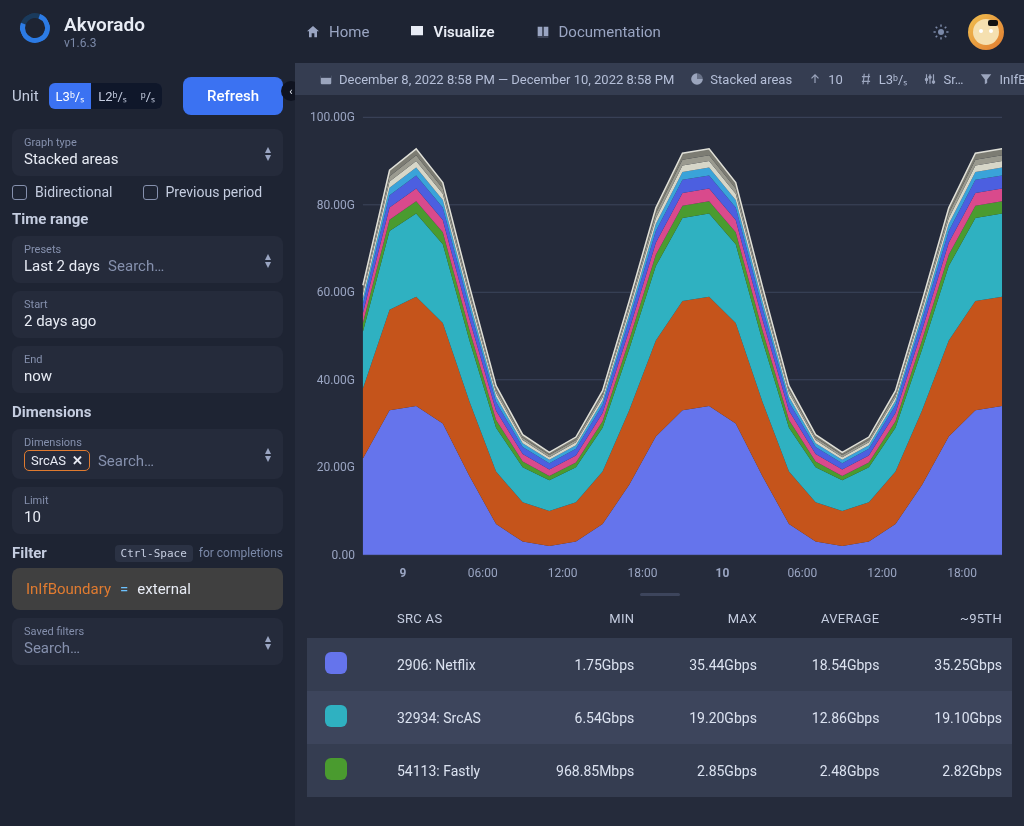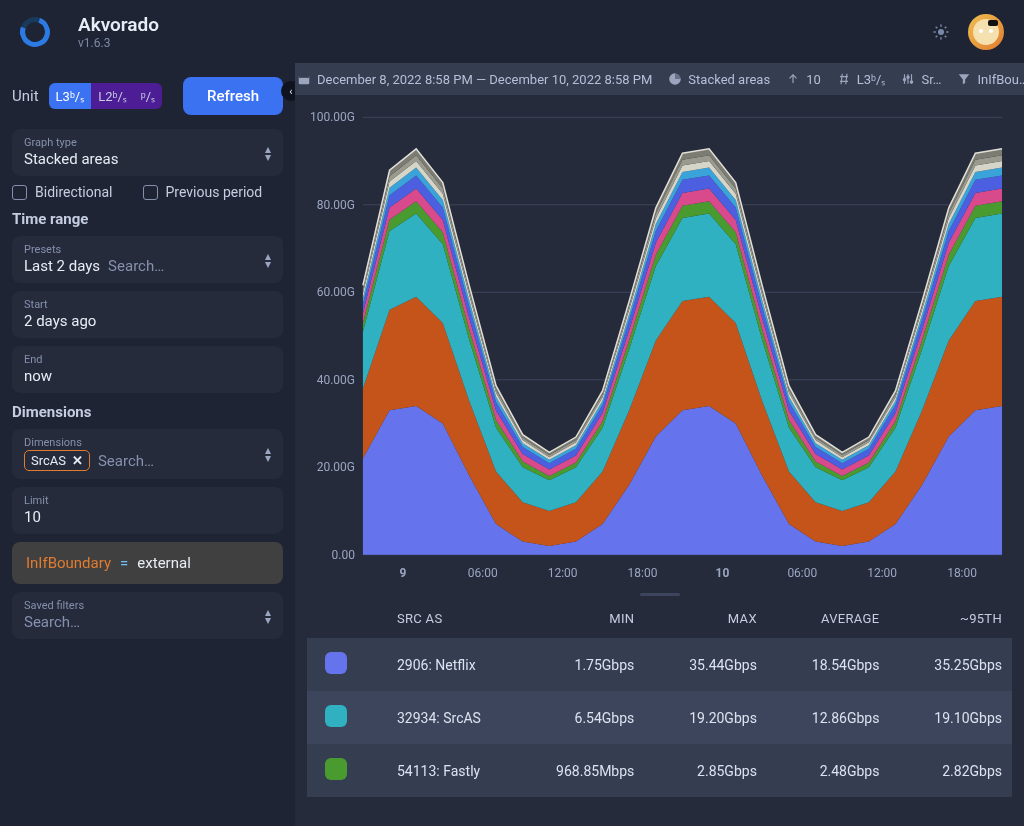--- a/index.html
+++ b/index.html
@@ -1,39 +1,39 @@
 <!DOCTYPE html>
 <html><head>
 <meta charset="utf-8">
 <style>
 * { box-sizing: border-box; margin: 0; padding: 0; font-family: -apple-system, BlinkMacSystemFont, "Segoe UI", Roboto, sans-serif; }
 body { background: #1e2433; color: #c5cde0; width: 1024px; height: 826px; overflow: hidden; display: flex; flex-direction: column; }
 .topbar { height: 63px; background: #1e2433; display: flex; align-items: center; padding: 0 20px; }
-.brand { display: flex; align-items: center; gap: 28px; }
+.brand { display: flex; align-items: flex-start; gap: 14px; }
 .logo-ring { width: 30px; height: 30px; border-radius: 50%; border: 5px solid #2c7be5; border-top-color: #1a3a5c; transform: rotate(-25deg); }
 .brand-text { display: flex; flex-direction: column; }
 .brand-title { font-size: 19px; font-weight: 600; color: #e8ecf5; }
 .brand-ver { font-size: 12px; color: #7b89a8; }
 .nav { display: flex; gap: 40px; margin-left: 160px; }
 .nav-item { display: flex; align-items: center; gap: 8px; color: #9aa5c2; font-size: 15px; cursor: pointer; }
 .nav-item.active { color: #e8ecf5; font-weight: 600; }
 .nav-icon { width: 16px; height: 16px; }
 .topbar-right { margin-left: auto; display: flex; align-items: center; gap: 18px; }
 .theme-icon { width: 18px; height: 18px; color: #7b89a8; cursor: pointer; }
 .avatar { width: 36px; height: 36px; border-radius: 50%; background: linear-gradient(135deg,#f0c050,#e07b30); display:flex;align-items:center;justify-content:center; position:relative; overflow:hidden; }
 .avatar::after{content:"";position:absolute;top:6px;right:6px;width:10px;height:6px;background:#111;border-radius:2px;}
 .avatar-face{width:26px;height:26px;background:#f5e0b0;border-radius:50%;position:relative;}
 .avatar-face::before{content:"";position:absolute;left:6px;top:10px;width:4px;height:4px;background:#fff;border-radius:50%;box-shadow:10px 0 0 #fff;}
 .main { display: flex; flex: 1; min-height: 0; }
 .sidebar { width: 295px; background: #1e2433; padding: 14px 12px; overflow-y: auto; position:relative;}
 .collapse-handle { position: absolute; right: -6px; top: 18px; width: 20px; height: 20px; background: #0f1320; border-radius: 50%; display:flex;align-items:center;justify-content:center;color:#e8ecf5;font-size:11px;cursor:pointer; z-index:5;}
 .row1 { display: flex; align-items: center; gap: 10px; margin-bottom: 14px; }
 .unit-label { font-size: 15px; color: #c5cde0; }
 .seg { display: flex; background: #2b3244; border-radius: 6px; overflow: hidden; }
-.seg-btn { padding: 4px 7px; font-size: 13px; cursor: pointer; color: #c5cde0; background: #4c1d95; }
+.seg-btn { padding: 4px 7px; font-size: 13px; cursor: pointer; color: #c5cde0; background: #0f172a; }
 .seg-btn.active { background: #3b72f2; color: #fff; }
 .refresh-btn { margin-left: auto; background: #3b72f2; color: #fff; border: none; border-radius: 8px; padding: 10px 24px; font-size: 15px; font-weight: 500; cursor: pointer; }
 .field { background: #252b3b; border-radius: 8px; padding: 7px 12px 8px; margin-bottom: 8px; position: relative; }
 .field-label { font-size: 11px; color: #8590ad; }
 .field-value { font-size: 15px; color: #e8ecf5; margin-top: 1px; }
 .field-chevron { position: absolute; right: 12px; top: 50%; transform: translateY(-50%); color: #9aa5c2; font-size: 12px; line-height: 8px;}
 .section-title { font-size: 15px; font-weight: 700; color: #c5cde0; margin: 10px 0 8px; }
 .row-checks { display: flex; gap: 30px; margin: 8px 0 4px; align-items: flex-start; }
 .chk { display: flex; align-items: center; gap: 8px; color: #c5cde0; font-size: 14px; }
 .chkbox { width: 15px; height: 15px; border: 1.5px solid #8590ad; border-radius: 3px; display:inline-block;}
@@ -42,21 +42,21 @@
 .srch-txt { color: #8590ad; font-size: 15px; margin-left: 8px;}
 .dim-row { display:flex; align-items:center; }
 .filter-header { display:flex; align-items:center; justify-content:space-between; margin: 10px 0 6px;}
 .kbd { background:#2b3244; padding:2px 6px; border-radius:4px; font-size:11px; font-family:monospace; color:#c5cde0;}
 .filter-hint { font-size:12px; color:#7b89a8; display:flex; align-items:center; gap:6px;}
 .code-box { background:#404040; border-radius:8px; padding:12px 14px; font-family: monospace; font-size:15px; margin-bottom:8px;}
 .tok-key { color:#e07b30; }
 .tok-op { color:#6dc2ff; }
 .tok-val { color:#e8ecf5; }
 .content { flex: 1; display: flex; flex-direction: column; background: #252b3b; min-width:0;}
-.summary-bar { height: 32px; background: #353d51; display:flex; align-items:center; padding: 0 2px; gap: 16px; font-size:13px; color:#b5bfd8; overflow:hidden; white-space:nowrap;}
+.summary-bar { height: 32px; background: #353d51; display:flex; align-items:center; padding: 0 24px; gap: 16px; font-size:13px; color:#b5bfd8; overflow:hidden; white-space:nowrap;}
 .summary-item { display:flex; align-items:center; gap:6px; }
 .sicon { width:14px; height:14px; opacity:0.8;}
 .chart-wrap { padding: 12px 12px 4px 8px; }
 .chart-svg { width: 100%; height: 478px; display:block;}
 .drag-handle { height: 10px; display:flex; justify-content:center; align-items:center;}
 .drag-handle span { width: 40px; height:3px; background:#3d455c; border-radius:2px; display:block;}
 .table-wrap { padding: 0 12px 0 12px; overflow-y:auto; flex:1;}
 table { width:100%; border-collapse: collapse; font-size:14px;}
 thead th { text-align:right; padding: 12px 10px; color:#c5cde0; font-weight:400; font-size:13px; letter-spacing:0.3px;}
 thead th:first-child { width:50px;}
@@ -73,20 +73,40 @@
 <body>
 
 <div class="topbar">
   <div class="brand">
     <div class="logo-ring"></div>
     <div class="brand-text">
       <div class="brand-title">Akvorado</div>
       <div class="brand-ver">v1.6.3</div>
     </div>
   </div>
+  <div class="nav">
+    <div class="nav-item">
+      <svg class="nav-icon" viewBox="0 0 24 24" fill="currentColor">
+          <path d="M12 3l9 8h-3v9h-4v-6h-4v6H6v-9H3z"></path>
+        </svg>
+      <span>Home</span>
+    </div>
+    <div class="nav-item active">
+      <svg class="nav-icon" viewBox="0 0 24 24" fill="currentColor">
+          <path d="M3 3h18v14H3zM5 5v10l4-5 3 3 5-6v8H5z"></path>
+        </svg>
+      <span>Visualize</span>
+    </div>
+    <div class="nav-item">
+      <svg class="nav-icon" viewBox="0 0 24 24" fill="currentColor">
+          <path d="M4 4h7v14H4zM13 4h7v14h-7zM4 19h16v1H4z"></path>
+        </svg>
+      <span>Documentation</span>
+    </div>
+  </div>
   <div class="topbar-right">
     <svg class="theme-icon" viewBox="0 0 24 24" fill="currentColor">
         <circle cx="12" cy="12" r="4"></circle>
         <g stroke="currentColor" stroke-width="2">
           <line x1="12" y1="2" x2="12" y2="5"></line>
           <line x1="12" y1="19" x2="12" y2="22"></line>
           <line x1="2" y1="12" x2="5" y2="12"></line>
           <line x1="19" y1="12" x2="22" y2="12"></line>
           <line x1="4.9" y1="4.9" x2="7" y2="7"></line>
           <line x1="17" y1="17" x2="19.1" y2="19.1"></line>
@@ -163,20 +183,27 @@
         <span class="srch-txt">Search…</span>
       </div>
       <div class="field-chevron">▴<br>▾</div>
     </div>
 
     <div class="field">
       <div class="field-label">Limit</div>
       <div class="field-value">10</div>
     </div>
 
+    <div class="filter-header">
+      <div class="section-title" style="margin:0">Filter</div>
+      <div class="filter-hint">
+        <span class="kbd">Ctrl-Space</span>
+        <span>for completions</span>
+      </div>
+    </div>
 
     <div class="code-box">
       <span class="tok-key">InIfBoundary</span>
       <span class="tok-op">=</span>
       <span class="tok-val">external</span>
     </div>
 
     <div class="field">
       <div class="field-label">Saved filters</div>
       <div class="field-value" style="color:#8590ad">Search…</div>

